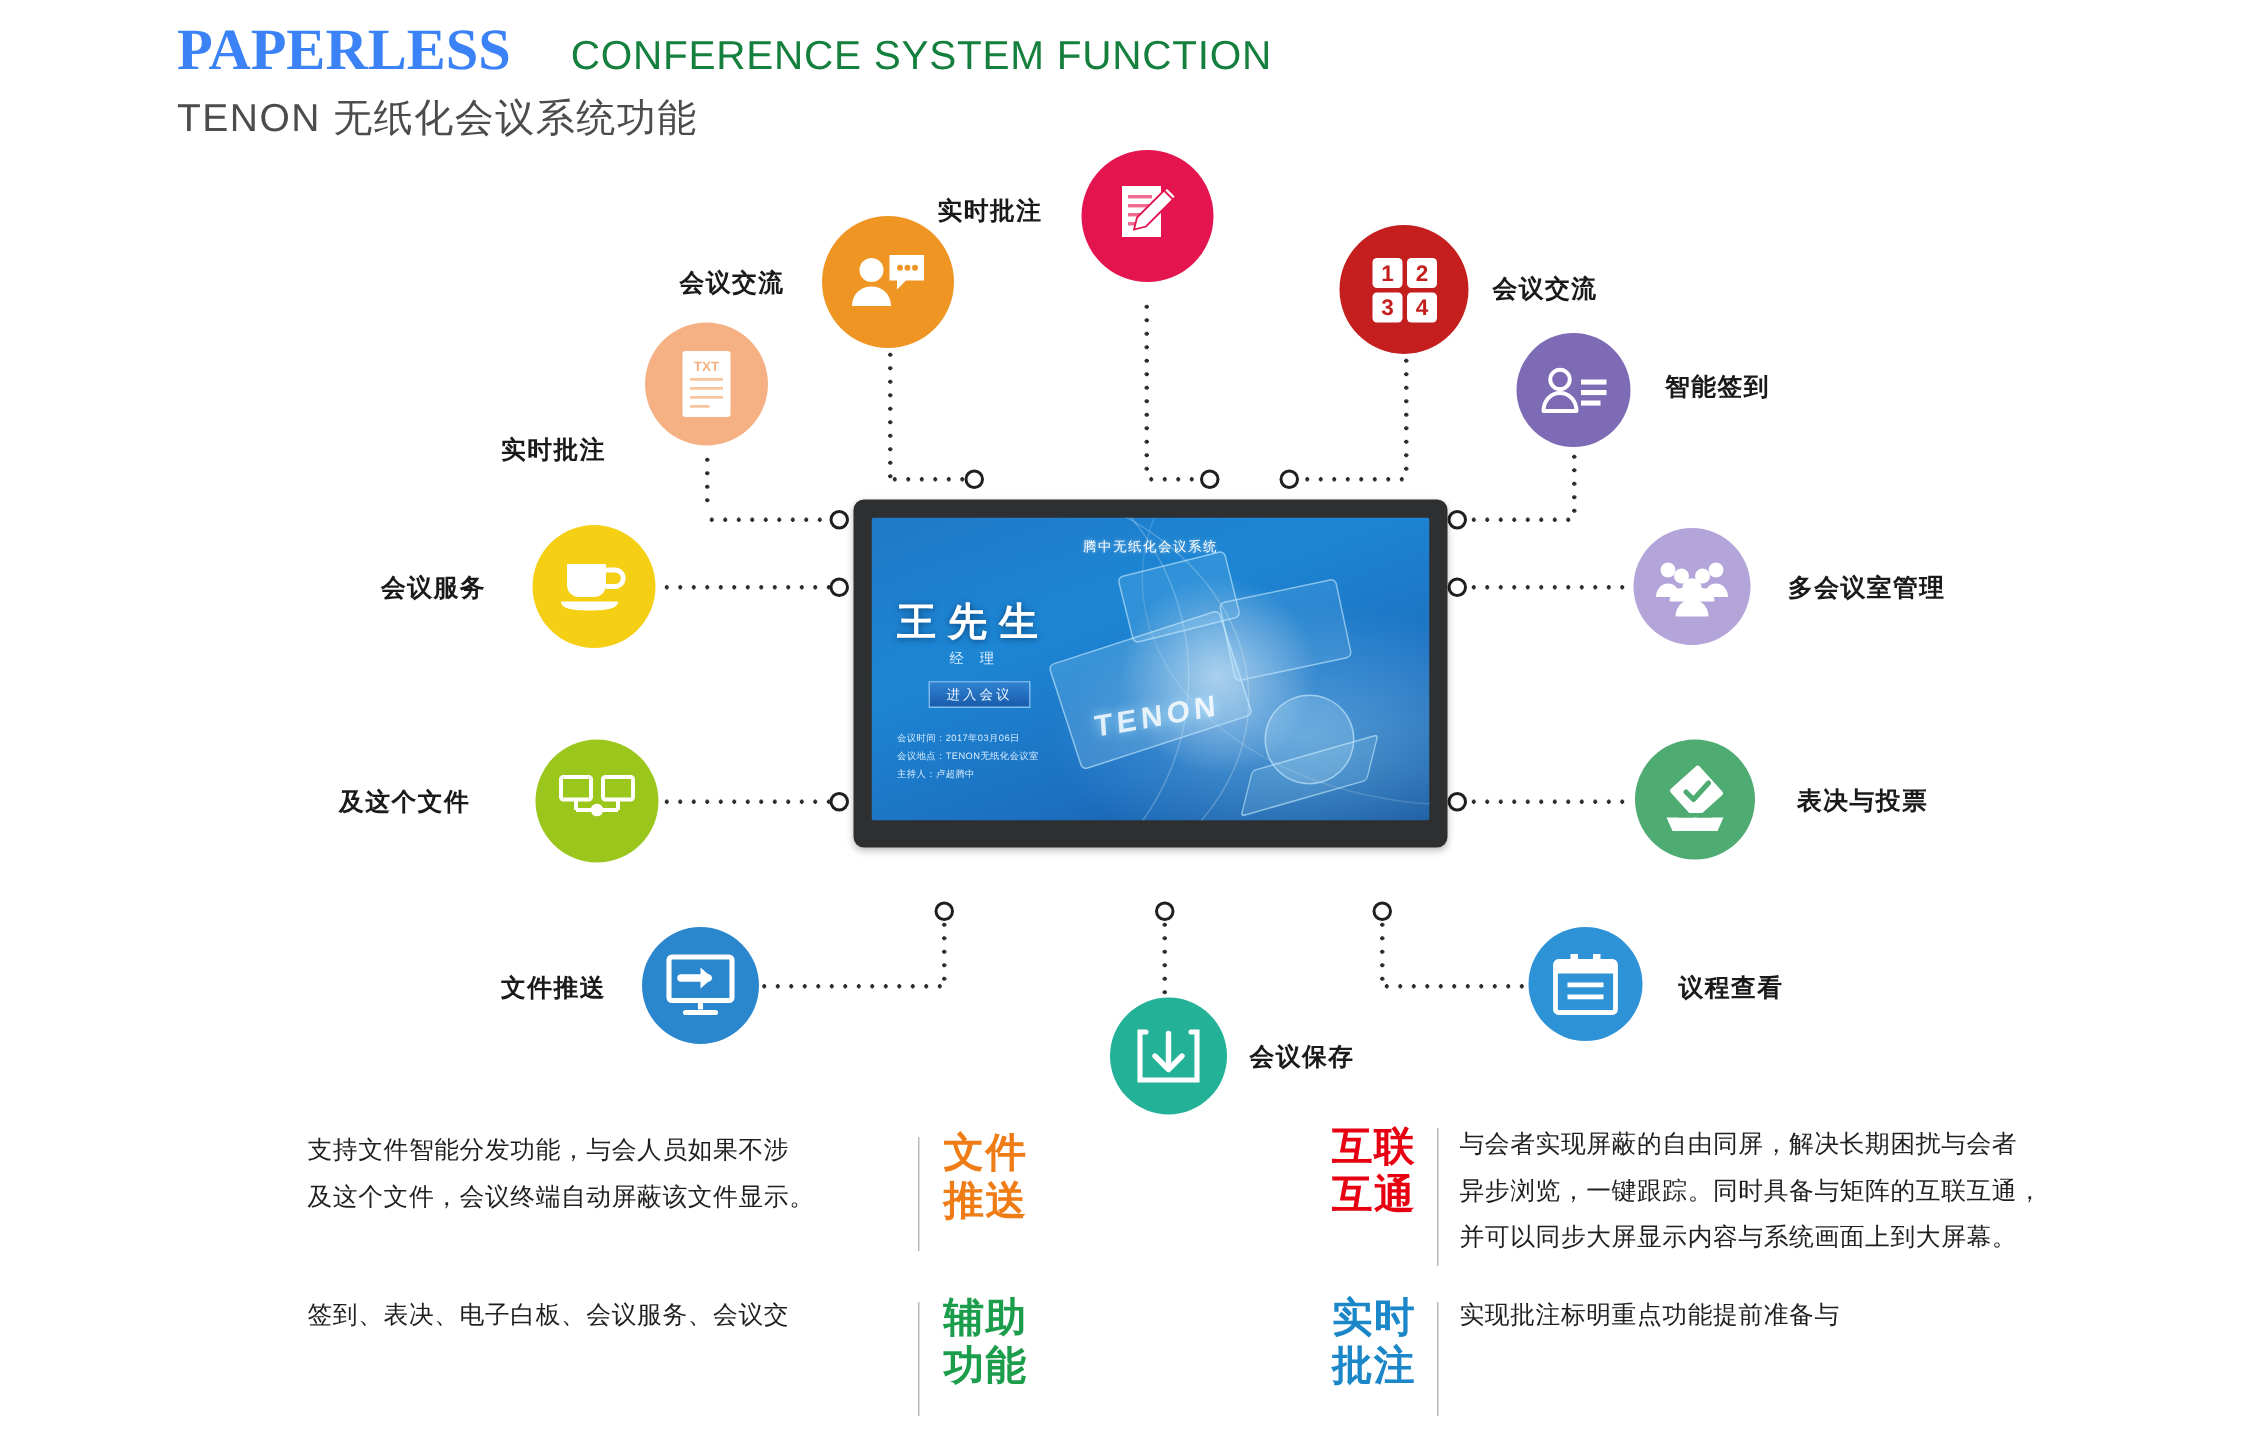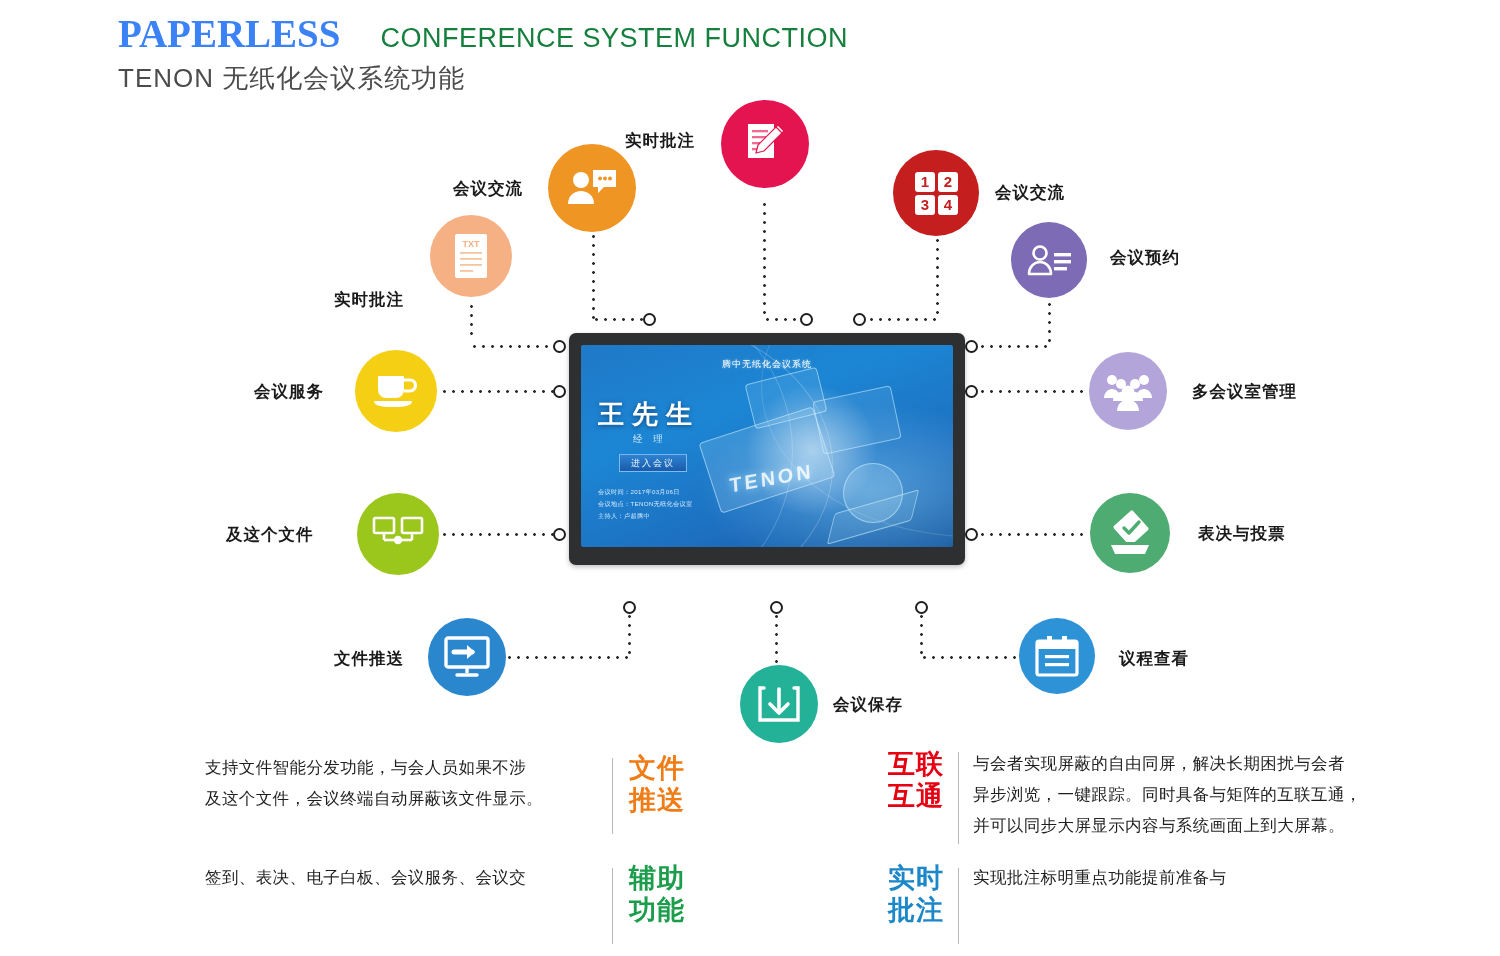--- a/index.html
+++ b/index.html
@@ -284,21 +284,21 @@
       <svg width="48" height="34" viewBox="0 0 48 34" aria-hidden="true">
         <g fill="none" stroke="#fff" stroke-width="2.6" stroke-linejoin="round">
           <circle cx="15" cy="10" r="6.5"></circle>
           <path d="M4 31c0-7 5-12 11-12s11 5 11 12z"></path>
         </g>
         <rect x="29" y="10" width="17" height="3.4" fill="#fff"></rect>
         <rect x="29" y="17" width="17" height="3.4" fill="#fff"></rect>
         <rect x="29" y="24" width="13" height="3.4" fill="#fff"></rect>
       </svg>
     </div>
-    <div class="flabel" style="left:1110px; top:247px;">会议预约</div>
+    <div class="flabel" style="left:1110px; top:247px;">智能签到</div>
   </div>
 
   <div class="feat">
     <div class="bubble" style="left:1089px; top:352px; width:78px; height:78px; background:#b3a4da;">
       <svg width="52" height="42" viewBox="0 0 52 42" aria-hidden="true">
         <g fill="#fff">
           <circle cx="10" cy="10" r="5"></circle>
             <path d="M2 28c0-5 3.5-9 8-9s8 4 8 9z"></path>
           <circle cx="42" cy="10" r="5"></circle>
             <path d="M34 28c0-5 3.5-9 8-9s8 4 8 9z"></path>

